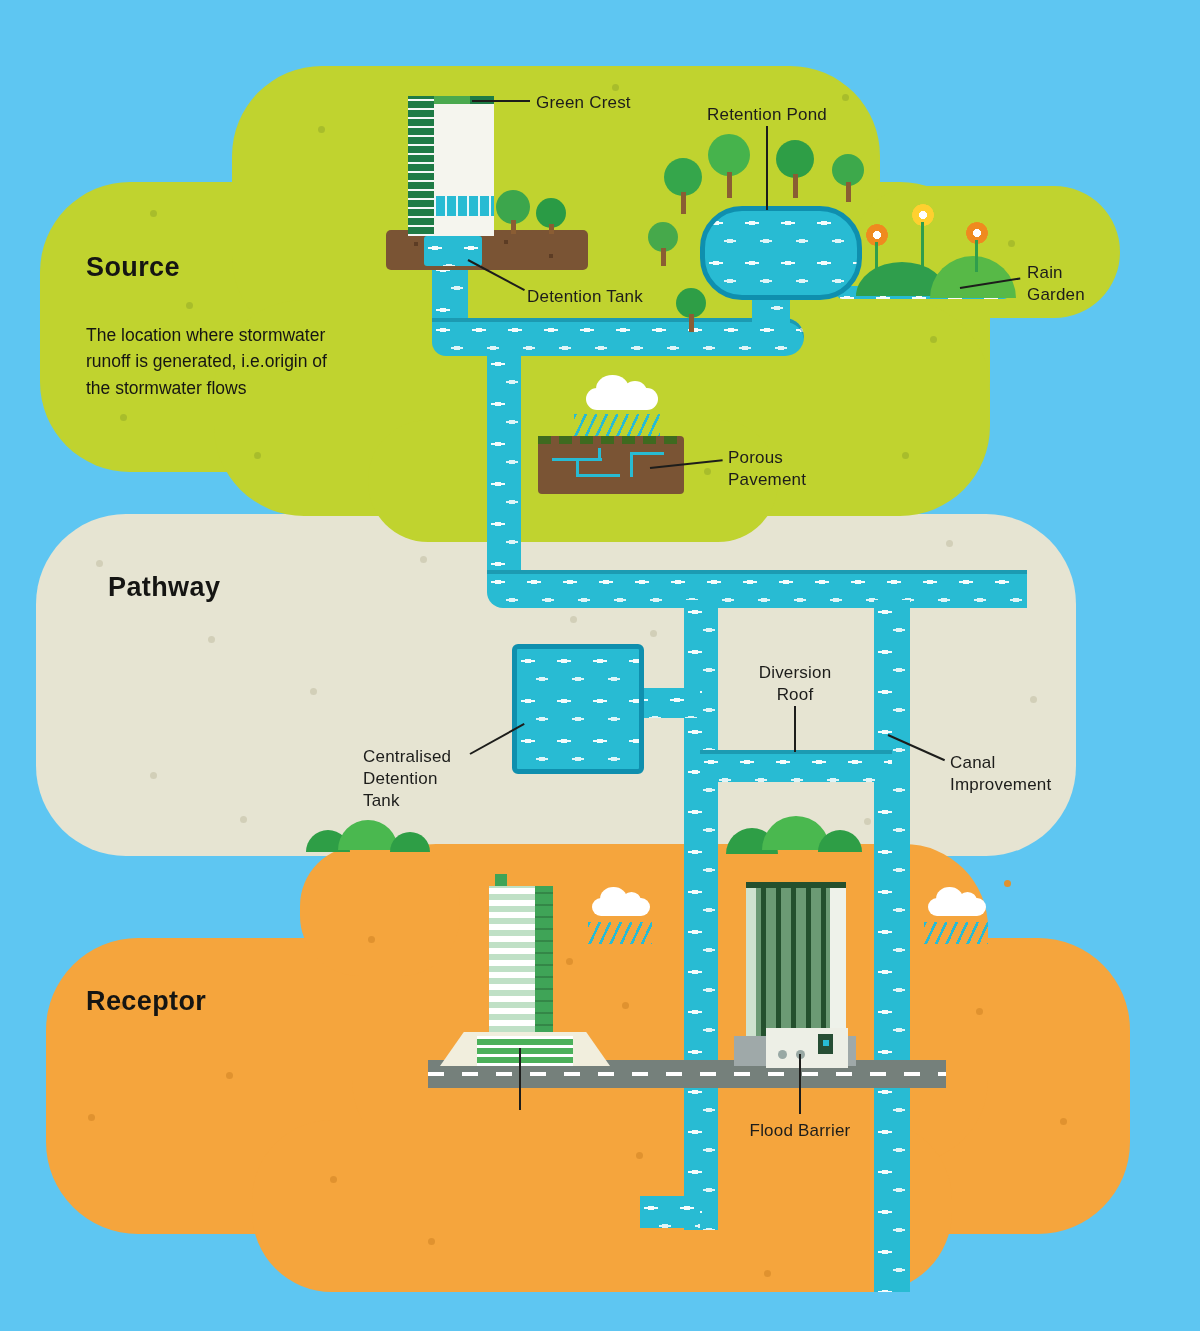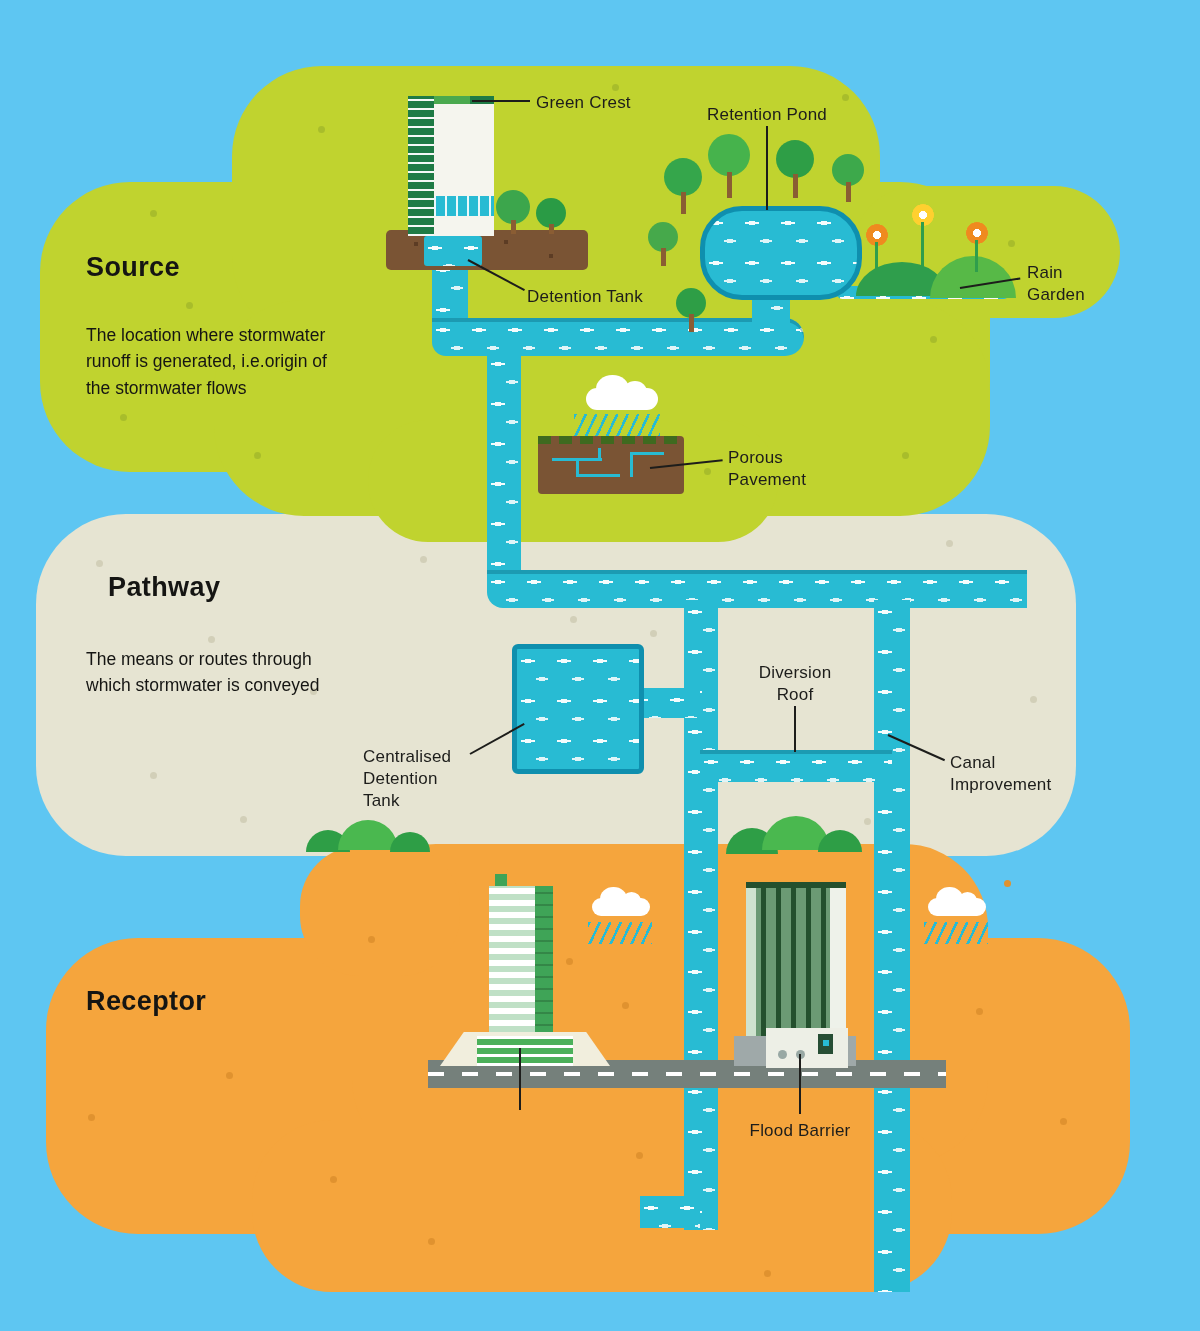--- a/index.html
+++ b/index.html
@@ -253,22 +253,20 @@
     <span class="gate"></span>
     <span class="gate-dot"></span>
   </div>
 
   <div class="heading" style="left:86px;top:252px;">Source</div>
   <div class="desc" style="left:86px;top:322px;">The location where stormwater
 runoff is generated, i.e.origin of
 the stormwater flows</div>
 
   <div class="heading" style="left:86px;top:572px;margin-left:22px;">Pathway</div>
-  <div class="desc" style="left:86px;top:646px;">The means or routes through
-which stormwater is conveyed</div>
 
   <div class="heading" style="left:86px;top:986px;">Receptor</div>
 
   <div class="line h" style="left:472px;top:100px;width:58px;"></div>
   <div class="lbl" style="left:536px;top:92px;">Green Crest</div>
 
   <div class="line v" style="left:766px;top:126px;height:84px;"></div>
   <div class="lbl center" style="left:697px;top:104px;width:140px;">Retention Pond</div>
 
   <div class="line diag" style="left:468px;top:259px;width:64px;transform:rotate(28deg);"></div>

